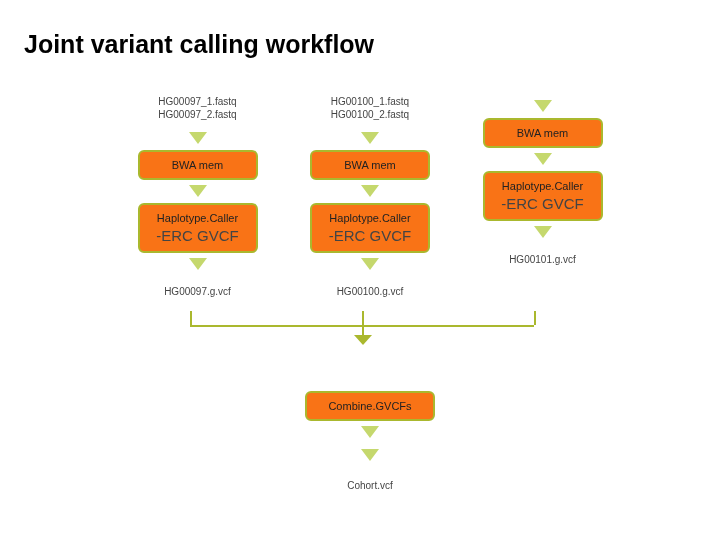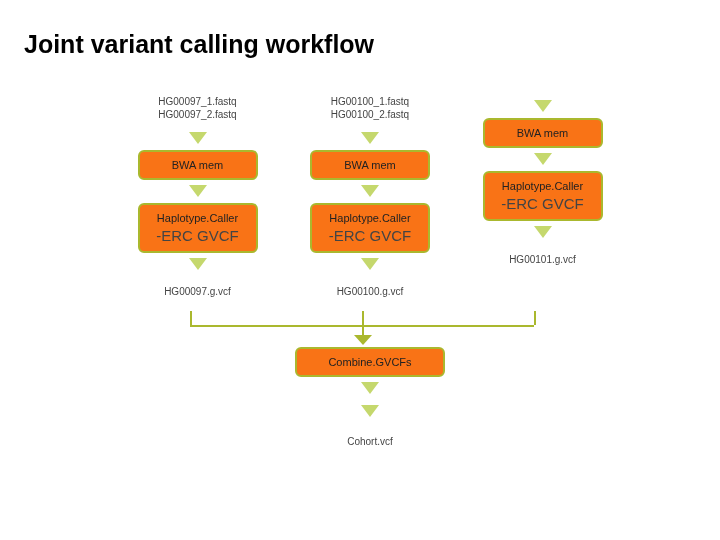--- a/index.html
+++ b/index.html
@@ -113,21 +113,21 @@
       border-left: 9px solid transparent;
       border-right: 9px solid transparent;
       border-top: 10px solid #aab82e;
     }
     .bottom-flow {
       display: flex;
       flex-direction: column;
       align-items: center;
       margin-top: 0;
     }
-    .box.center { width: 150px; }
+    .box.center { width: 130px; margin-top: 44px; }
     .final-label {
       font-size: 10px;
       color: #444;
       text-align: center;
       margin-top: 13px;
     }
   </style>
 </head>
 <body>
 

